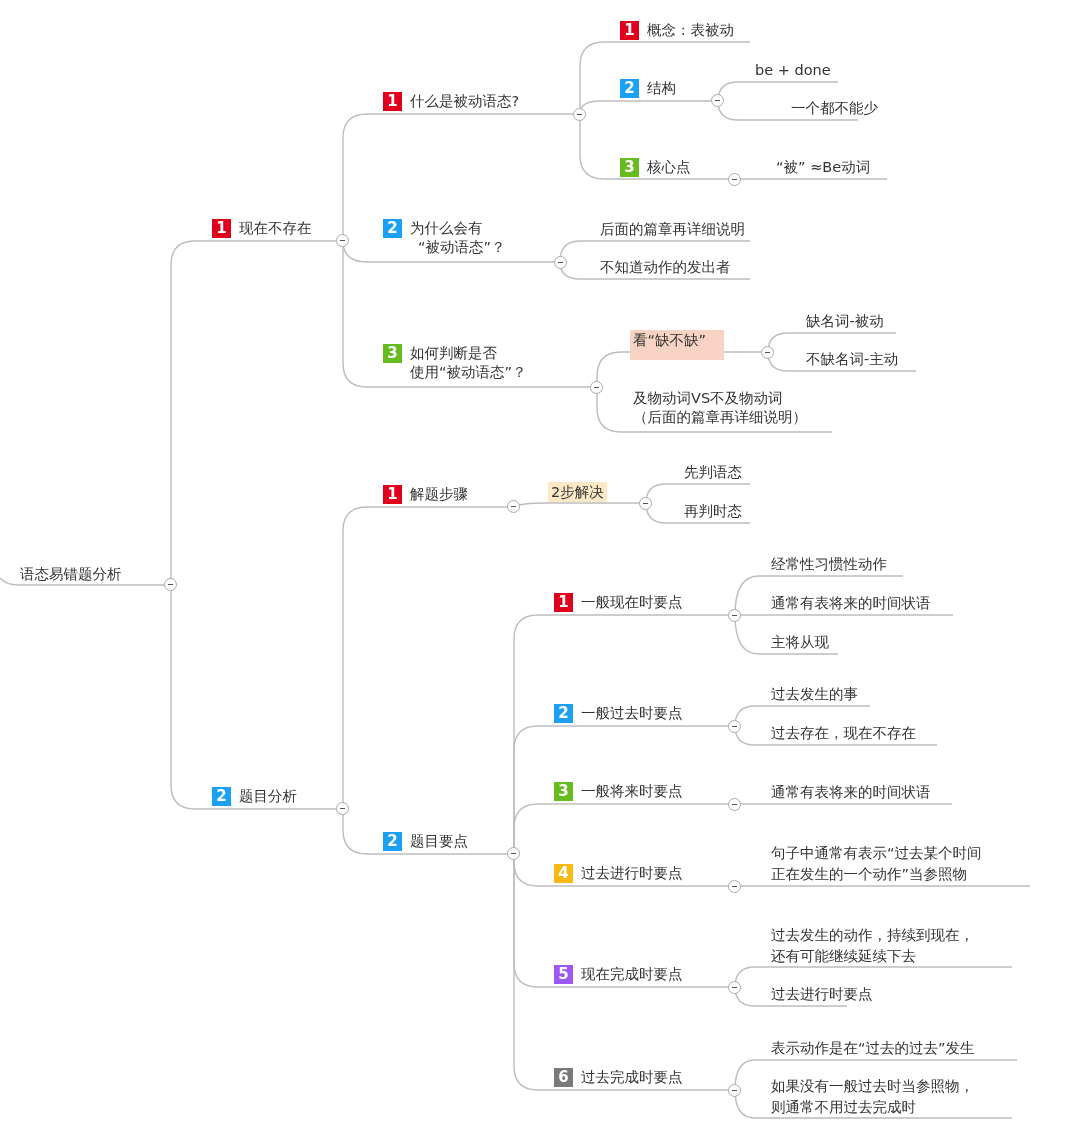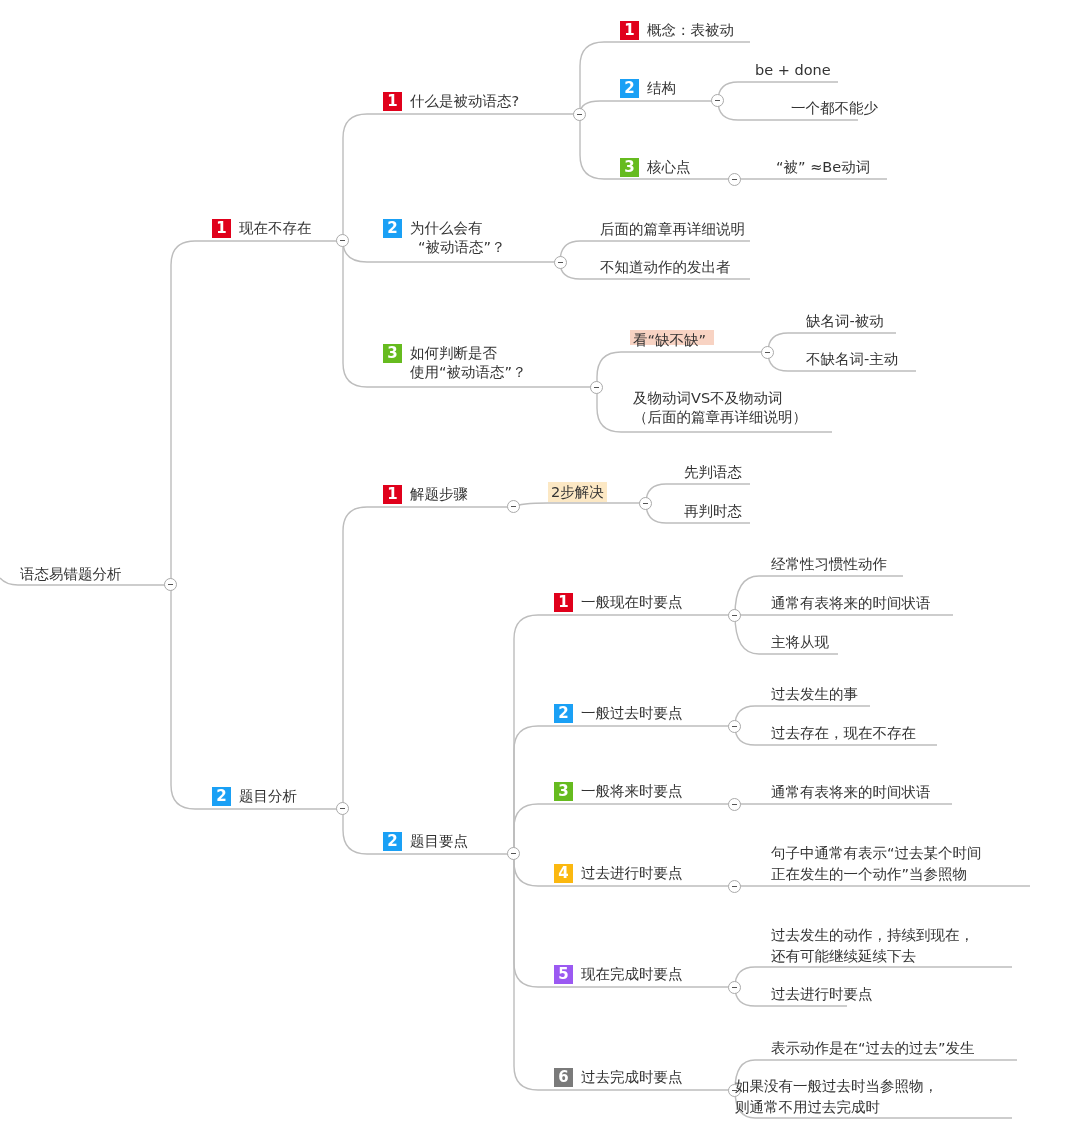--- a/index.html
+++ b/index.html
@@ -121,21 +121,21 @@
   <span class="txt">后面的篇章再详细说明</span>
 </div>
 <div class="node" style="left:600px;top:258px;">
   <span class="txt">不知道动作的发出者</span>
 </div>
 
 <div class="node" style="left:383px;top:344px;">
   <span class="badge" style="background:#66bb1f">3</span><span class="txt"><span>如何判断是否</span><br><span>使用“被动语态”？</span></span>
 </div>
 <div class="toggle" style="left:590px;top:381px;"></div>
-<div class="node hl" style="left:630px;top:330px;background:#f8d3c3;height:15px;line-height:21px;padding:0 8px 0 3px;">
+<div class="node hl" style="left:630px;top:330px;background:#f8d3c3;height:30px;line-height:21px;padding:0 18px 0 3px;">
   <span class="txt">看“缺不缺”</span>
 </div>
 <div class="toggle" style="left:761px;top:346px;"></div>
 <div class="node" style="left:806px;top:312px;">
   <span class="txt">缺名词-被动</span>
 </div>
 <div class="node" style="left:806px;top:350px;">
   <span class="txt">不缺名词-主动</span>
 </div>
 <div class="node" style="left:633px;top:389px;">
@@ -203,15 +203,15 @@
 <div class="node" style="left:771px;top:925px;line-height:21px;">
   <span class="txt"><span>过去发生的动作，持续到现在，</span><br><span>还有可能继续延续下去</span></span>
 </div>
 <div class="node" style="left:771px;top:985px;"><span class="txt">过去进行时要点</span></div>
 
 <div class="node" style="left:554px;top:1068px;">
   <span class="badge" style="background:#7a7a7a">6</span><span class="txt">过去完成时要点</span>
 </div>
 <div class="toggle" style="left:728px;top:1084px;"></div>
 <div class="node" style="left:771px;top:1039px;"><span class="txt">表示动作是在“过去的过去”发生</span></div>
-<div class="node" style="left:735px;top:1076px;line-height:21px;">
+<div class="node" style="left:771px;top:1076px;line-height:21px;">
   <span class="txt"><span>如果没有一般过去时当参照物，</span><br><span>则通常不用过去完成时</span></span>
 </div>
 
 </body></html>

